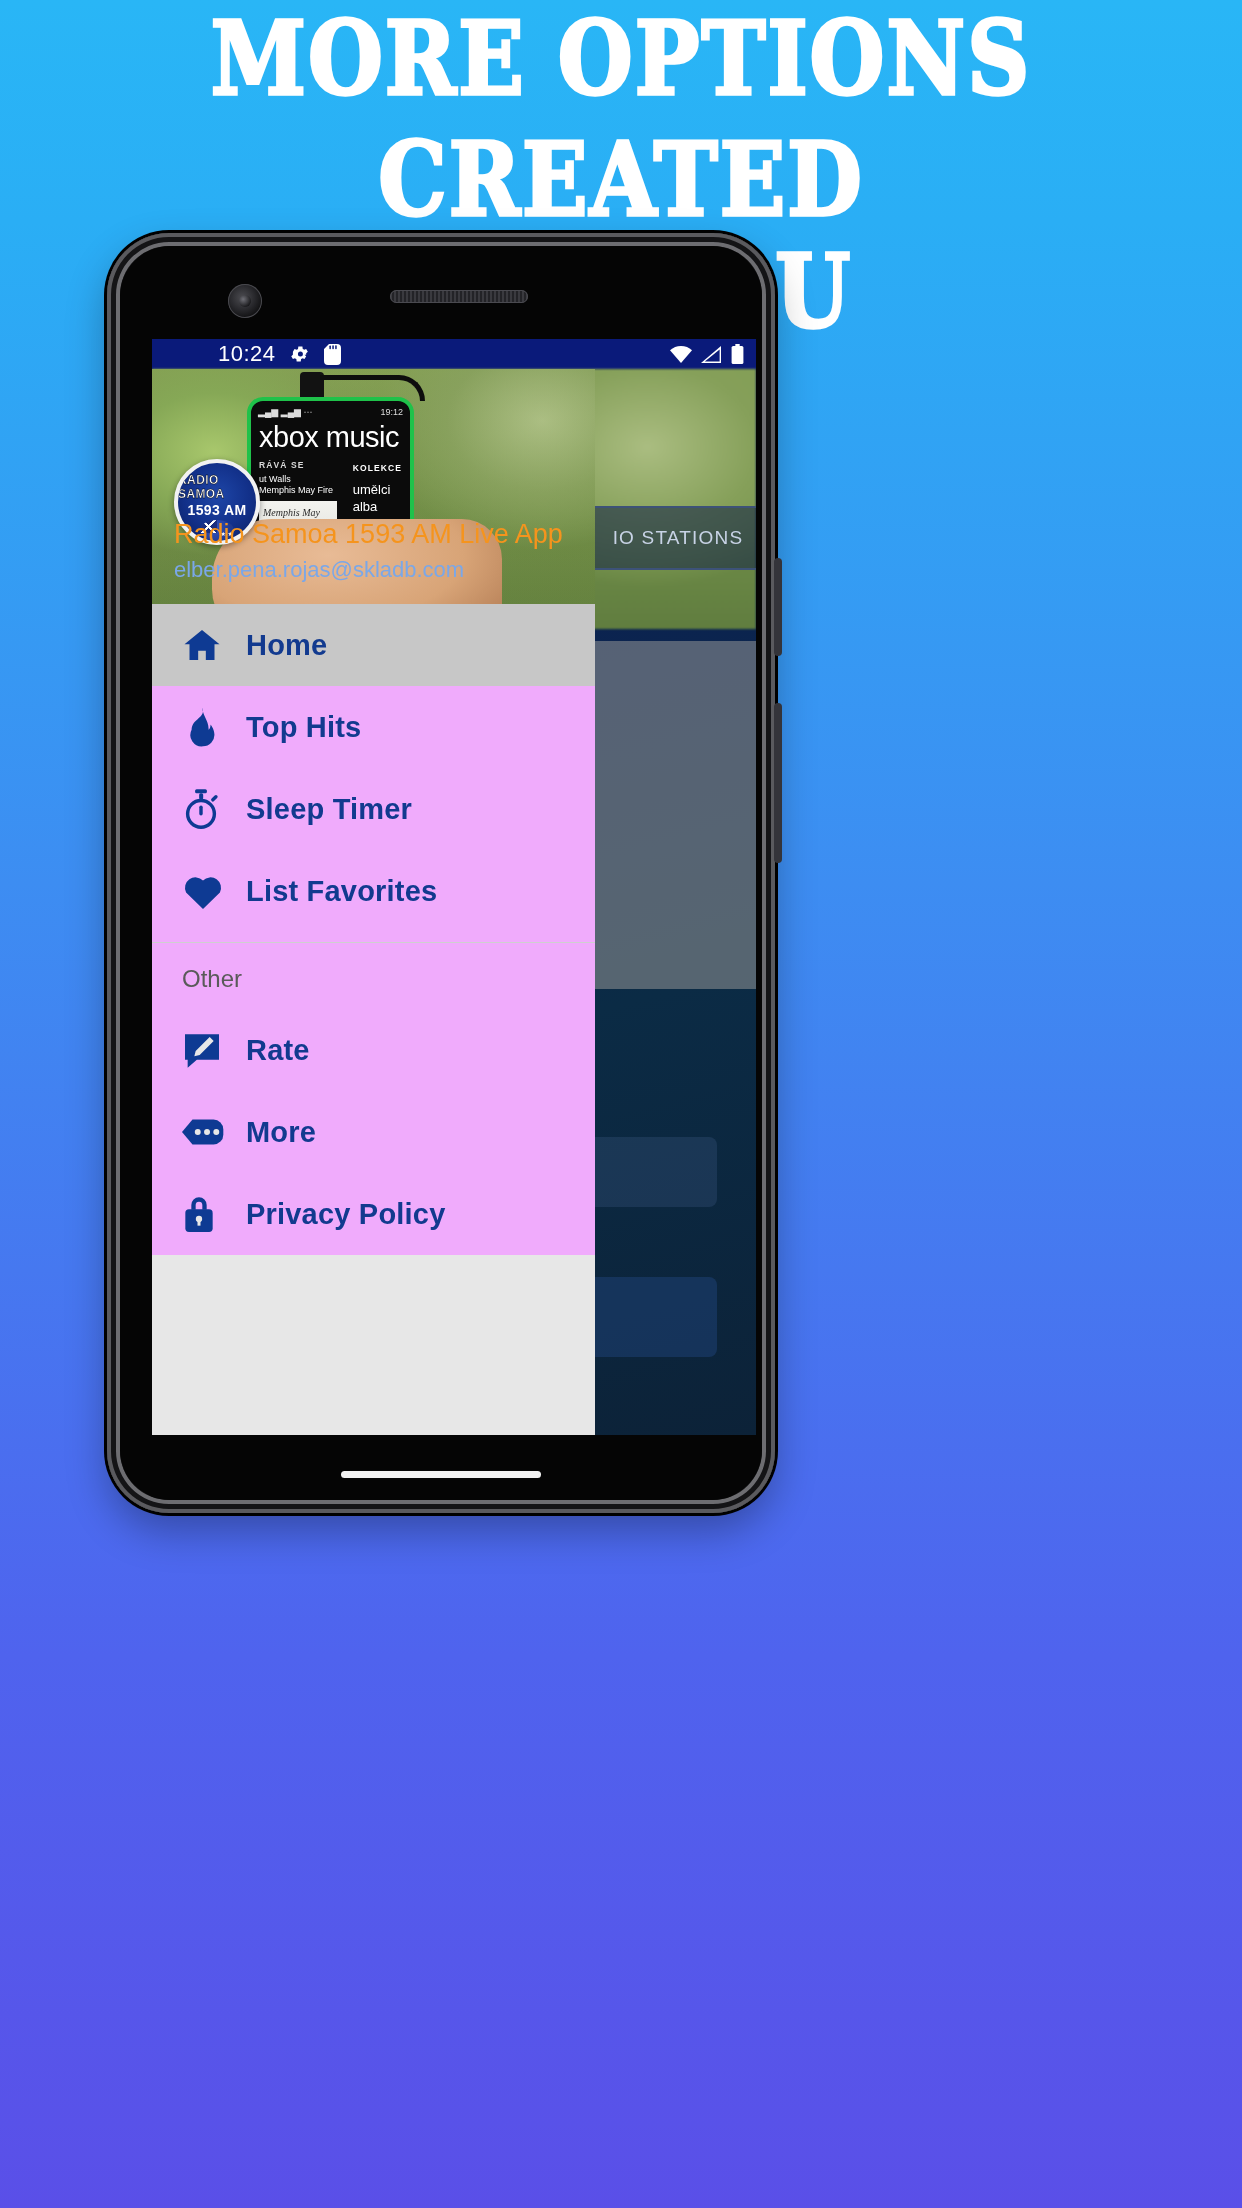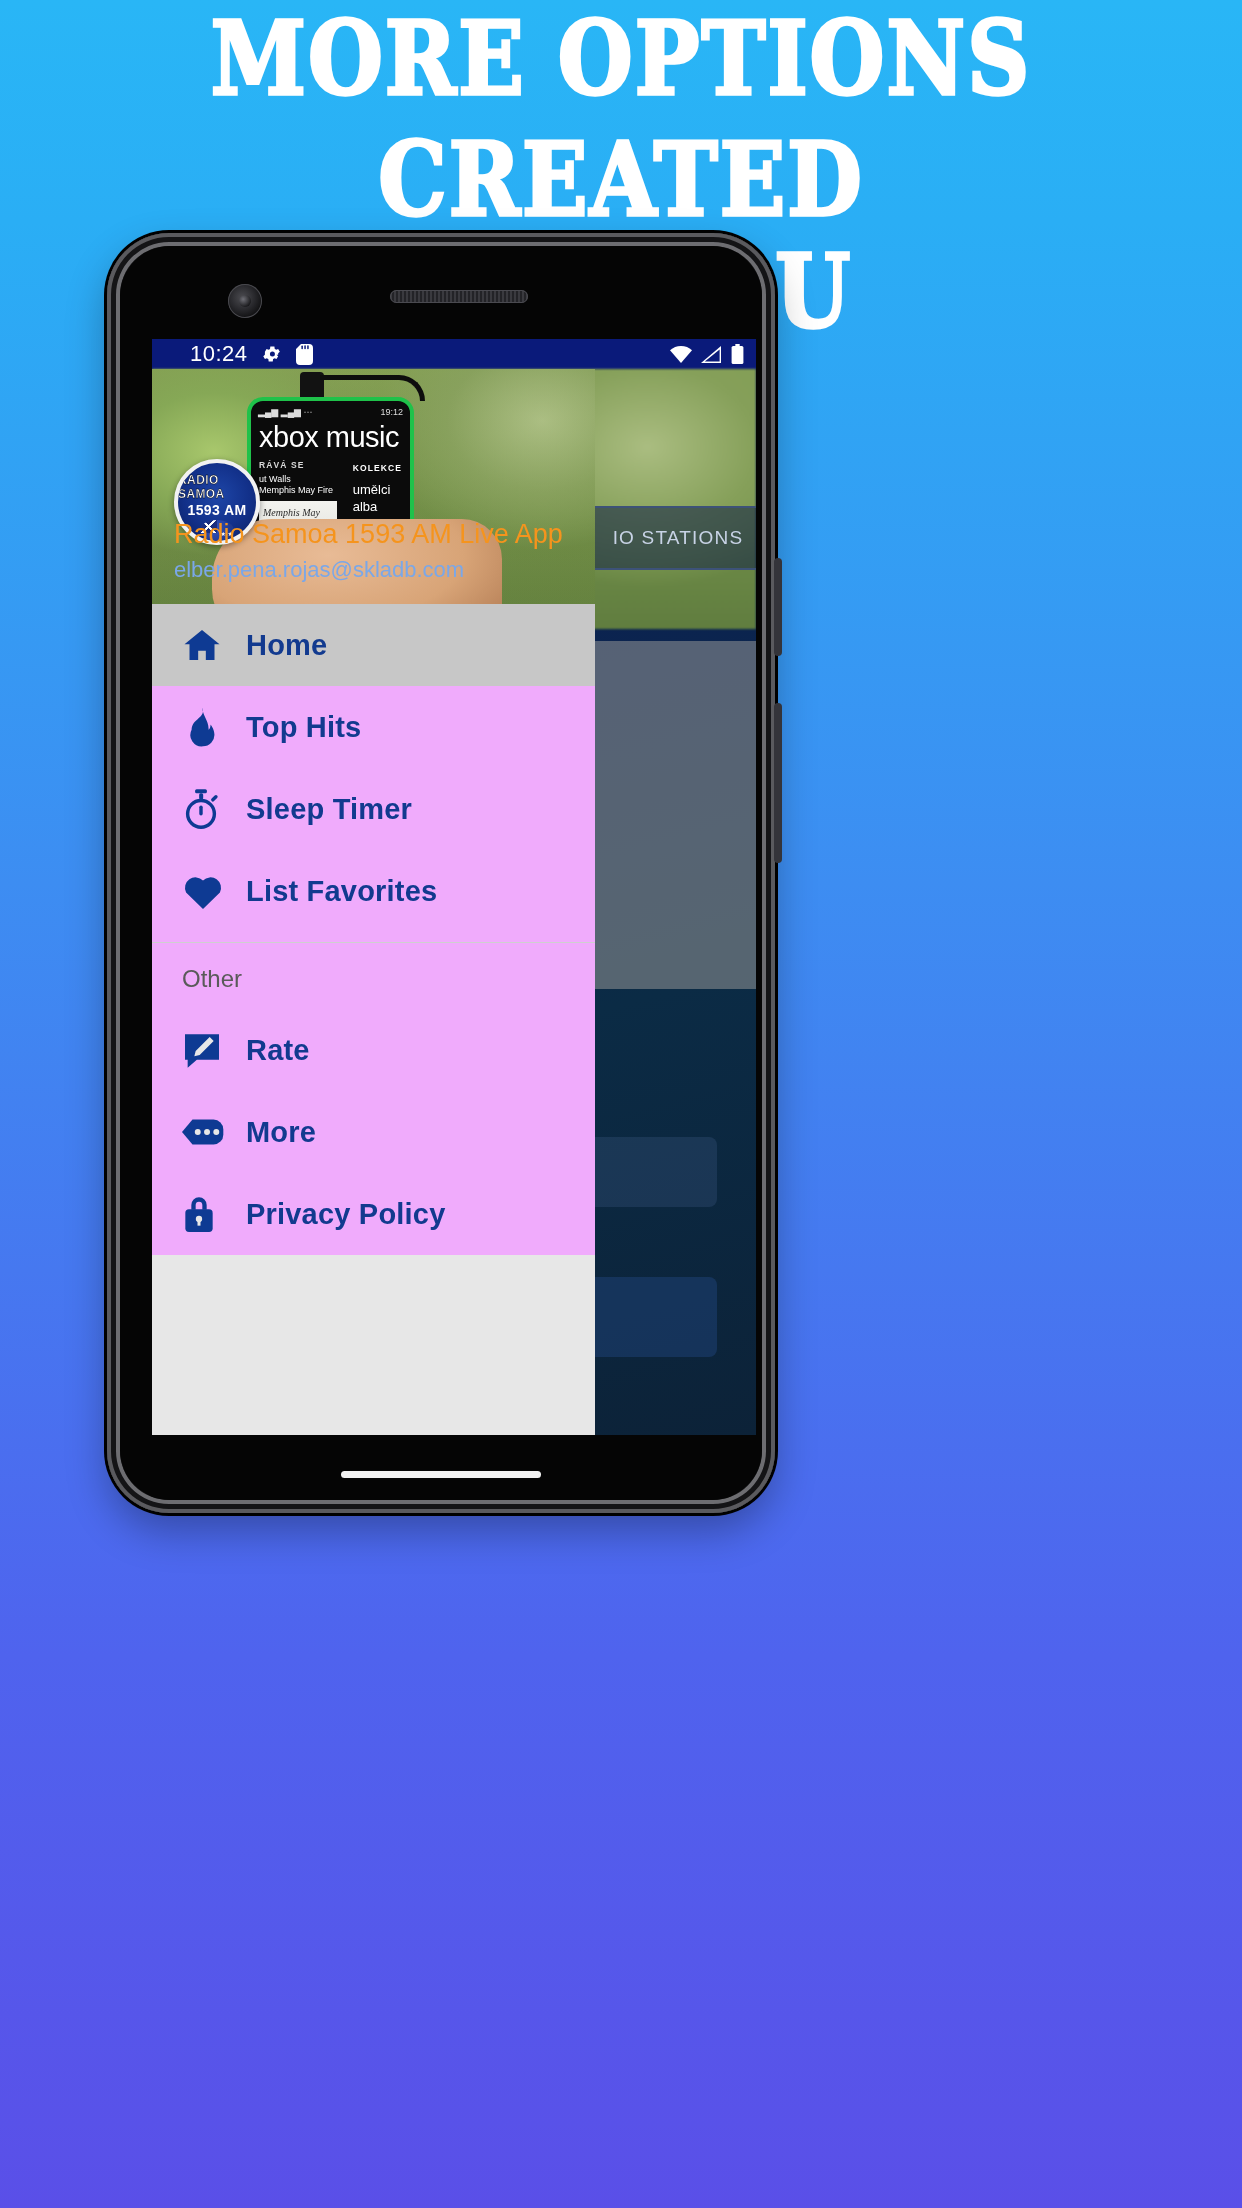--- a/index.html
+++ b/index.html
@@ -80,21 +80,21 @@
     left: 32px; top: 93px;
     width: 604px; height: 1096px;
     overflow: hidden;
     background: #0b1430;
   }
   .statusbar {
     position: relative;
     height: 30px;
     background: #0a1a7a;
     display: flex; align-items: center;
-    padding: 0 12px 0 38px;
+    padding: 0 12px 0 66px;
     color: #fff;
   }
   .sb-time { font-size: 22px; font-weight: 500; letter-spacing:.5px; }
   .sb-icons-left { display:flex; align-items:center; gap:14px; margin-left: 14px; }
   .sb-right { margin-left:auto; display:flex; align-items:center; gap:9px; }
 
   
   .app-bg {
     position: absolute; left:0; top:30px; right:0; bottom:0;
     background: linear-gradient(165deg,#0c1b52 0%,#0b2350 30%,#0b2b45 62%,#0c2238 100%);

